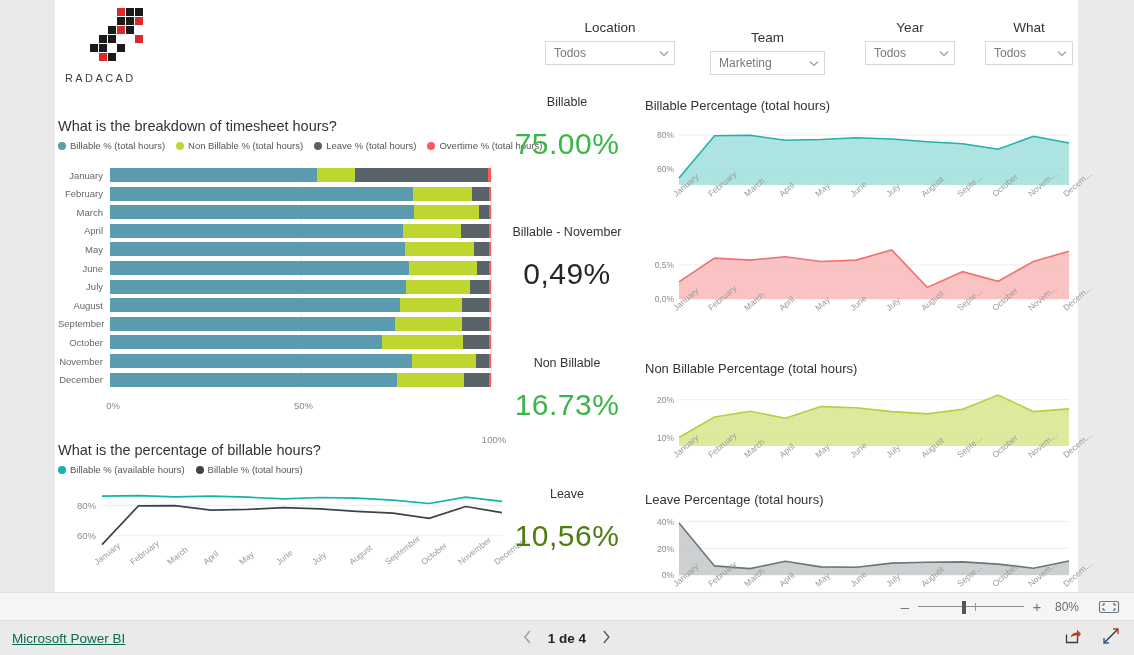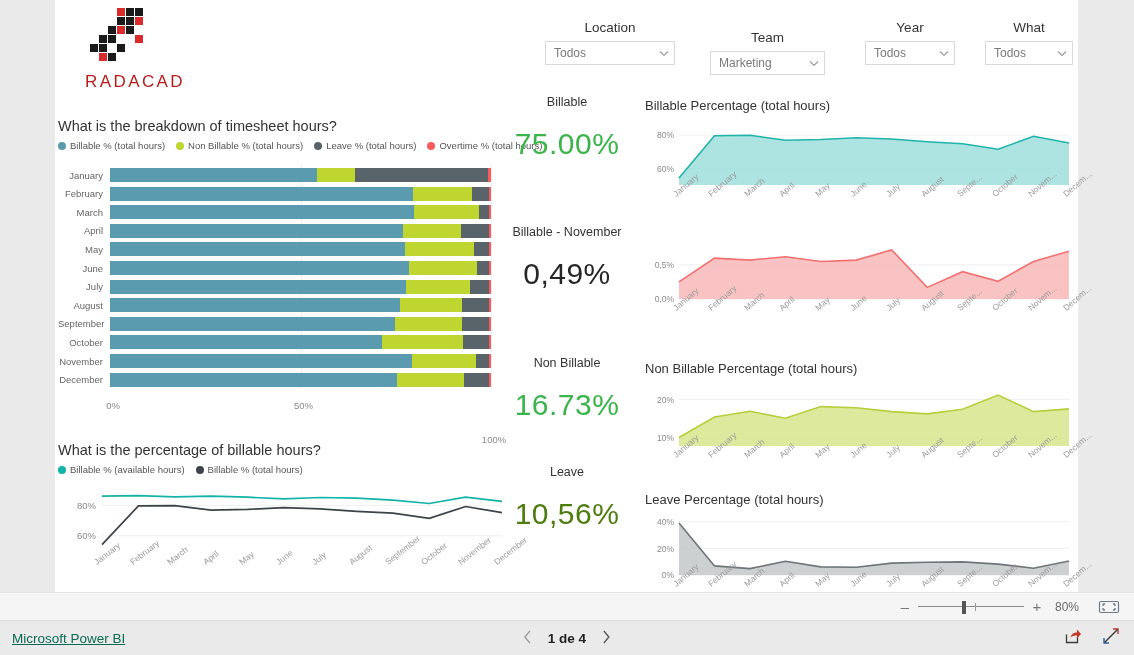--- a/index.html
+++ b/index.html
@@ -15,22 +15,22 @@
   #canvas {
     position: absolute; left: 55px; top: 0; width: 1023px; height: 592px;
     background: #ffffff;
   }
 
   
   #logo { position: absolute; left: 10px; top: 8px; width: 120px; height: 86px; }
   #logo-mark { position: relative; width: 90px; height: 62px; margin: 0 auto; }
   #logo-mark i { position: absolute; display: block; }
   #logo-text {
-    text-align: right; font-size: 17px; letter-spacing: 2.4px;
-    color: #b91c1c; font-family: "Liberation Sans", sans-serif; margin-top: 2px;
+    text-align: left; font-size: 11px; letter-spacing: 2.4px;
+    color: #404040; font-family: "Liberation Sans", sans-serif; margin-top: 2px;
   }
   #report-title {
     position: absolute; left: 150px; top: 26px; width: 390px;
     text-align: center; font-size: 23px; color: #b5504f; font-weight: 400;
   }
 
   
   .slicer { position: absolute; }
   .slicer-label {
     text-align: center; font-size: 13.5px; color: #333; margin-bottom: 6px;
@@ -384,21 +384,21 @@
           <div class="kpi-value" style="color: rgb(59, 181, 74);">75.00%</div>
         </div>
         <div class="kpi" style="left: 448px; top: 225px;">
           <div class="kpi-label">Billable - November</div>
           <div class="kpi-value" style="color: rgb(38, 38, 38);">0,49%</div>
         </div>
         <div class="kpi" style="left: 448px; top: 356px;">
           <div class="kpi-label">Non Billable</div>
           <div class="kpi-value" style="color: rgb(59, 181, 74);">16.73%</div>
         </div>
-        <div class="kpi" style="left: 448px; top: 465px;">
+        <div class="kpi" style="left: 448px; top: 487px;">
           <div class="kpi-label">Leave</div>
           <div class="kpi-value" style="color: #4d7c0f;">10,56%</div>
         </div>
       </div>
 
     <div id="areas">
         <div class="area-vis" style="top: 98px;">
           <div class="vtitle small area-head">Billable Percentage (total hours)</div>
           <svg width="432" height="70" viewBox="0 0 432 70" style="display: block; margin-top: 6px;">
             <line x1="34" y1="49.33333333333333" x2="424" y2="49.33333333333333" stroke="#eeeeee" stroke-width="1"></line>

